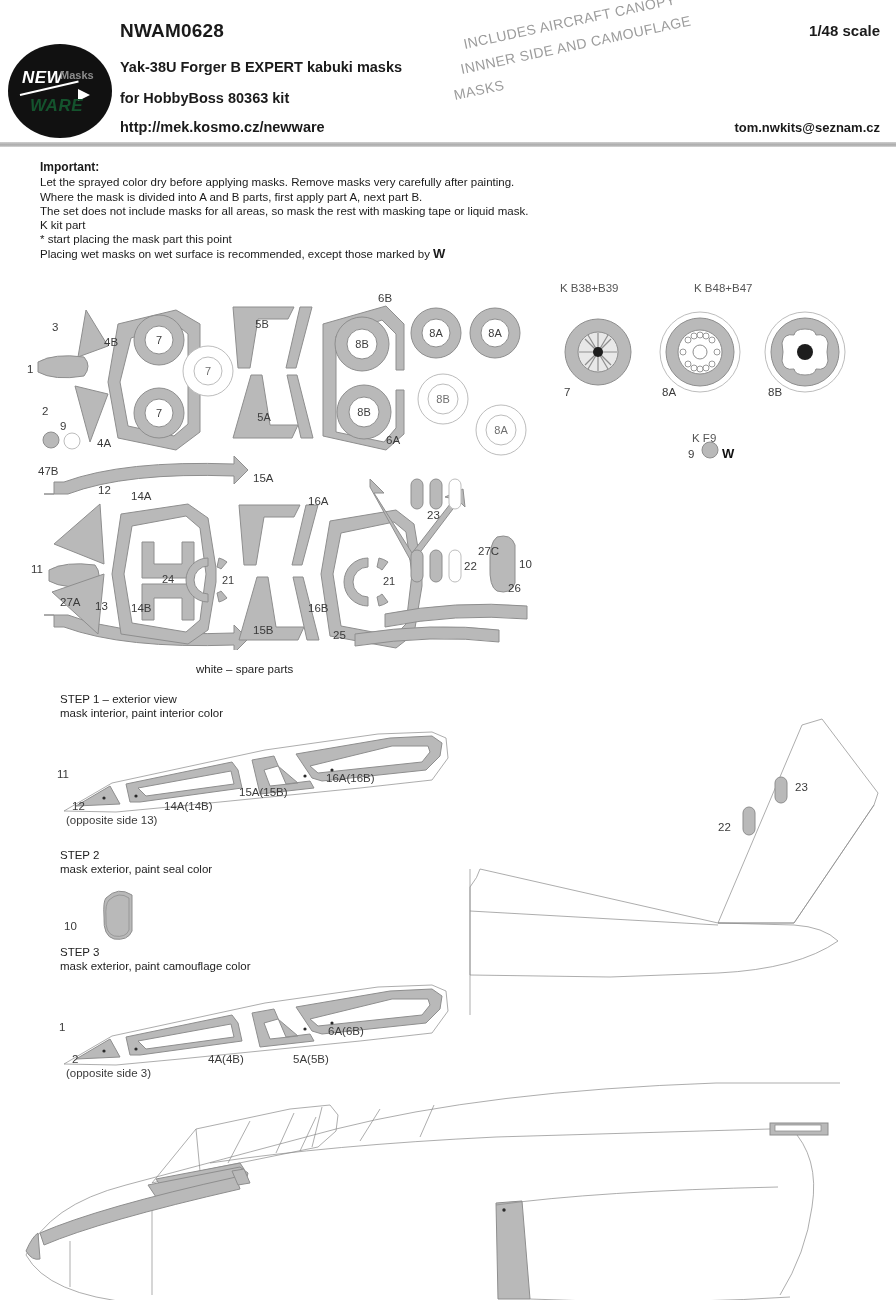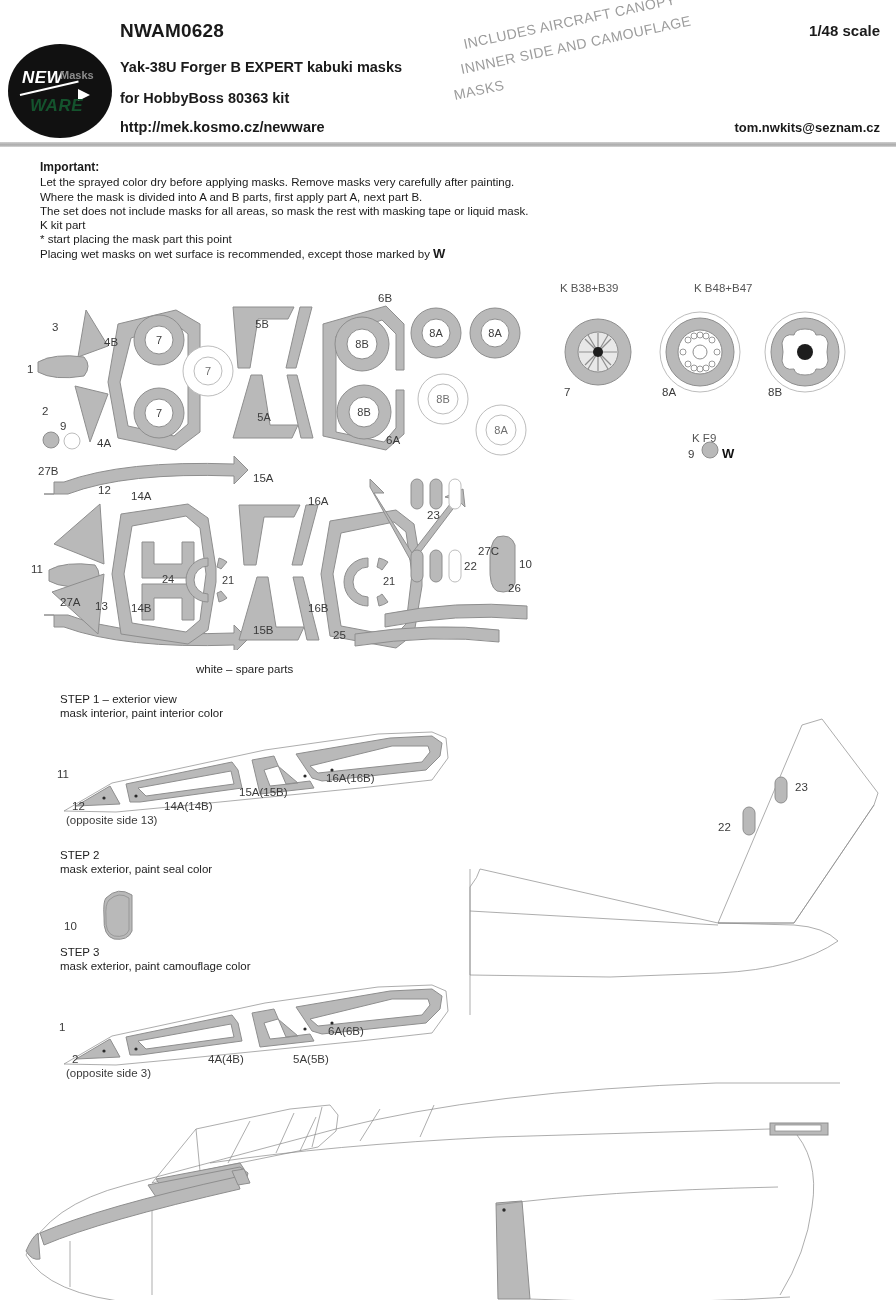--- a/index.html
+++ b/index.html
@@ -222,21 +222,21 @@
 
   <div class="lbl" style="left:52px;top:39px;">3</div>
   <div class="lbl" style="left:27px;top:81px;">1</div>
   <div class="lbl" style="left:42px;top:123px;">2</div>
   <div class="lbl" style="left:60px;top:138px;">9</div>
   <div class="lbl" style="left:104px;top:11px;margin-top:43px;">4B</div>
   <div class="lbl" style="left:97px;top:155px;">4A</div>
   <div class="lbl" style="left:378px;top:10px;">6B</div>
   <div class="lbl" style="left:386px;top:152px;">6A</div>
 
-  <div class="lbl" style="left:38px;top:183px;">27B</div>
+  <div class="lbl" style="left:38px;top:183px;">47B</div>
   <div class="lbl" style="left:60px;top:314px;">27A</div>
   <div class="lbl" style="left:31px;top:281px;">11</div>
   <div class="lbl" style="left:98px;top:202px;">12</div>
   <div class="lbl" style="left:95px;top:318px;">13</div>
   <div class="lbl" style="left:131px;top:208px;">14A</div>
   <div class="lbl" style="left:131px;top:320px;">14B</div>
   <div class="lbl" style="left:253px;top:190px;">15A</div>
   <div class="lbl" style="left:253px;top:342px;">15B</div>
   <div class="lbl" style="left:308px;top:213px;">16A</div>
   <div class="lbl" style="left:308px;top:320px;">16B</div>

